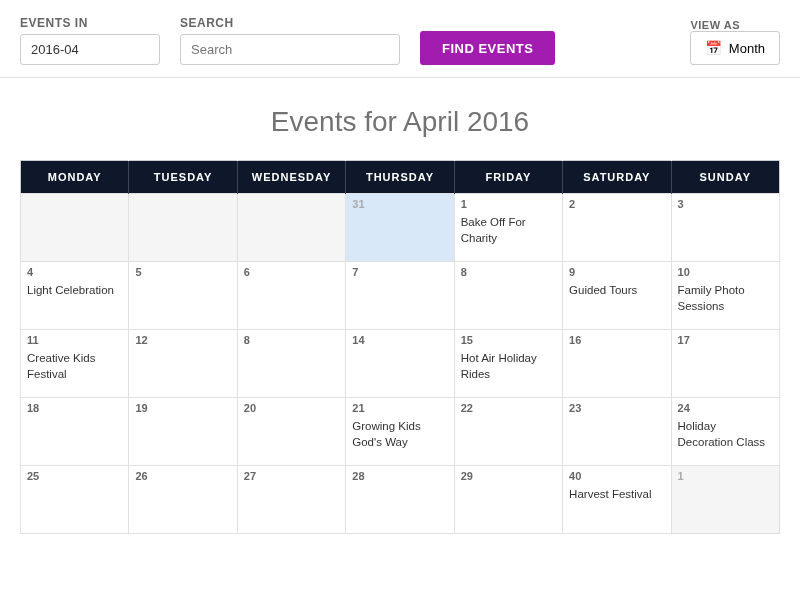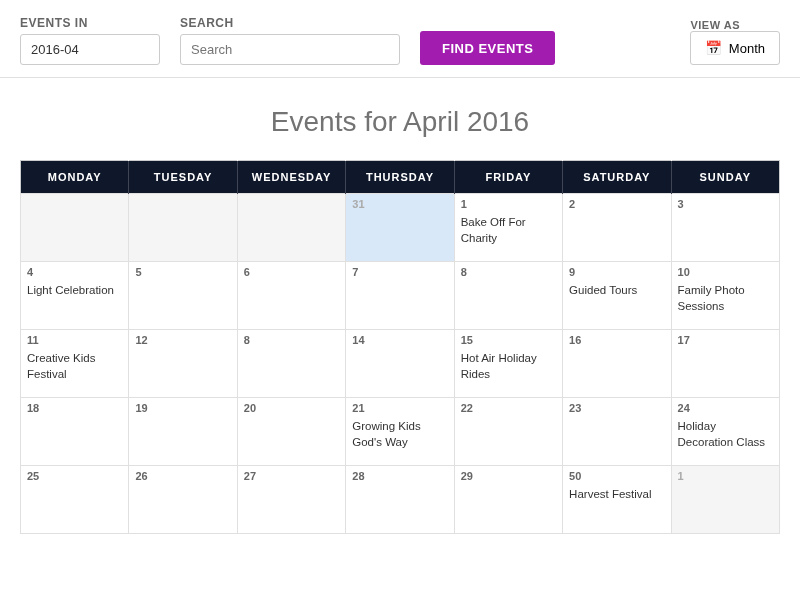--- a/index.html
+++ b/index.html
@@ -233,20 +233,20 @@
           </td>
           <td>
             <span class="day-num">27</span>
           </td>
           <td>
             <span class="day-num">28</span>
           </td>
           <td>
             <span class="day-num">29</span>
           </td>
-          <td><span class="day-num">50</span><span class="event-text">Harvest Festival</span></td>
+          <td><span class="day-num">40</span><span class="event-text">Harvest Festival</span></td>
           <td class="outside-month">
             <span class="day-num">1</span>
           </td>
         </tr>
       </tbody>
   </table>
 </div>
 
 </body></html>

